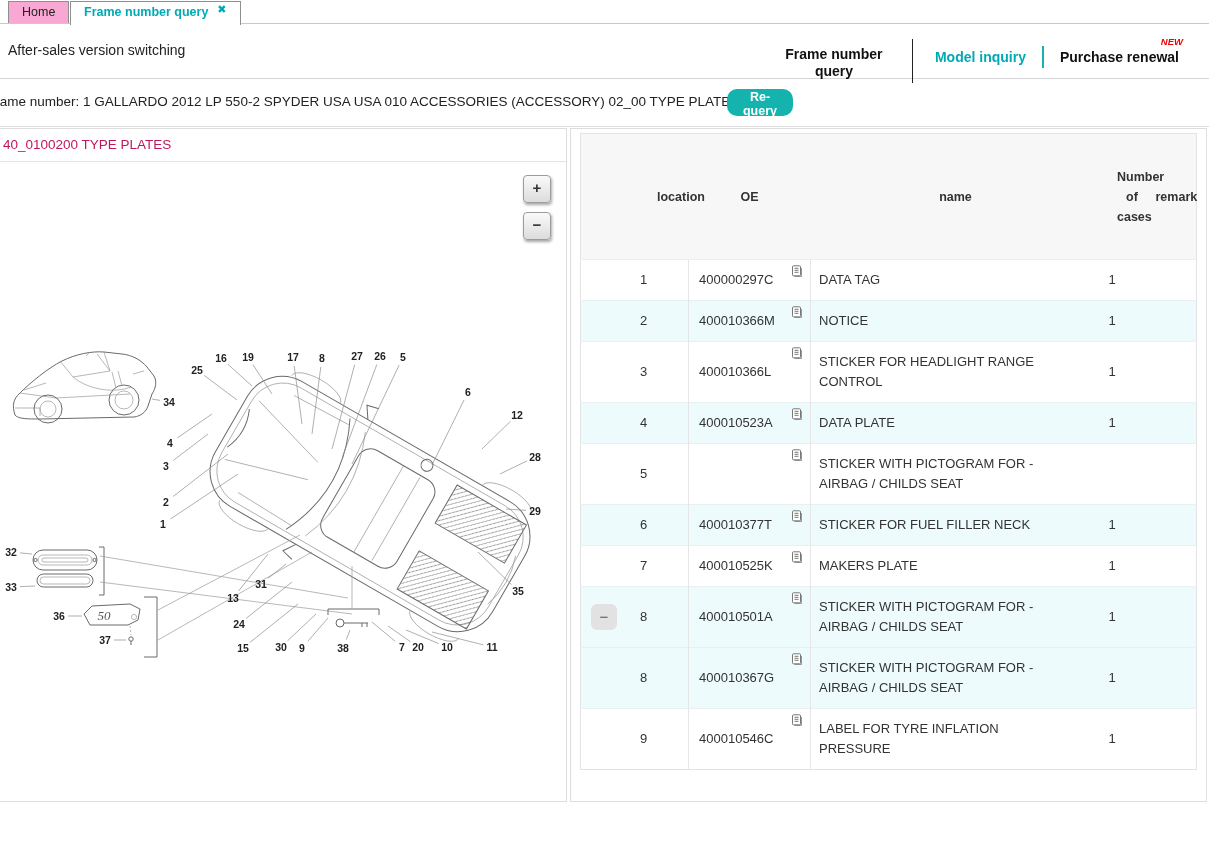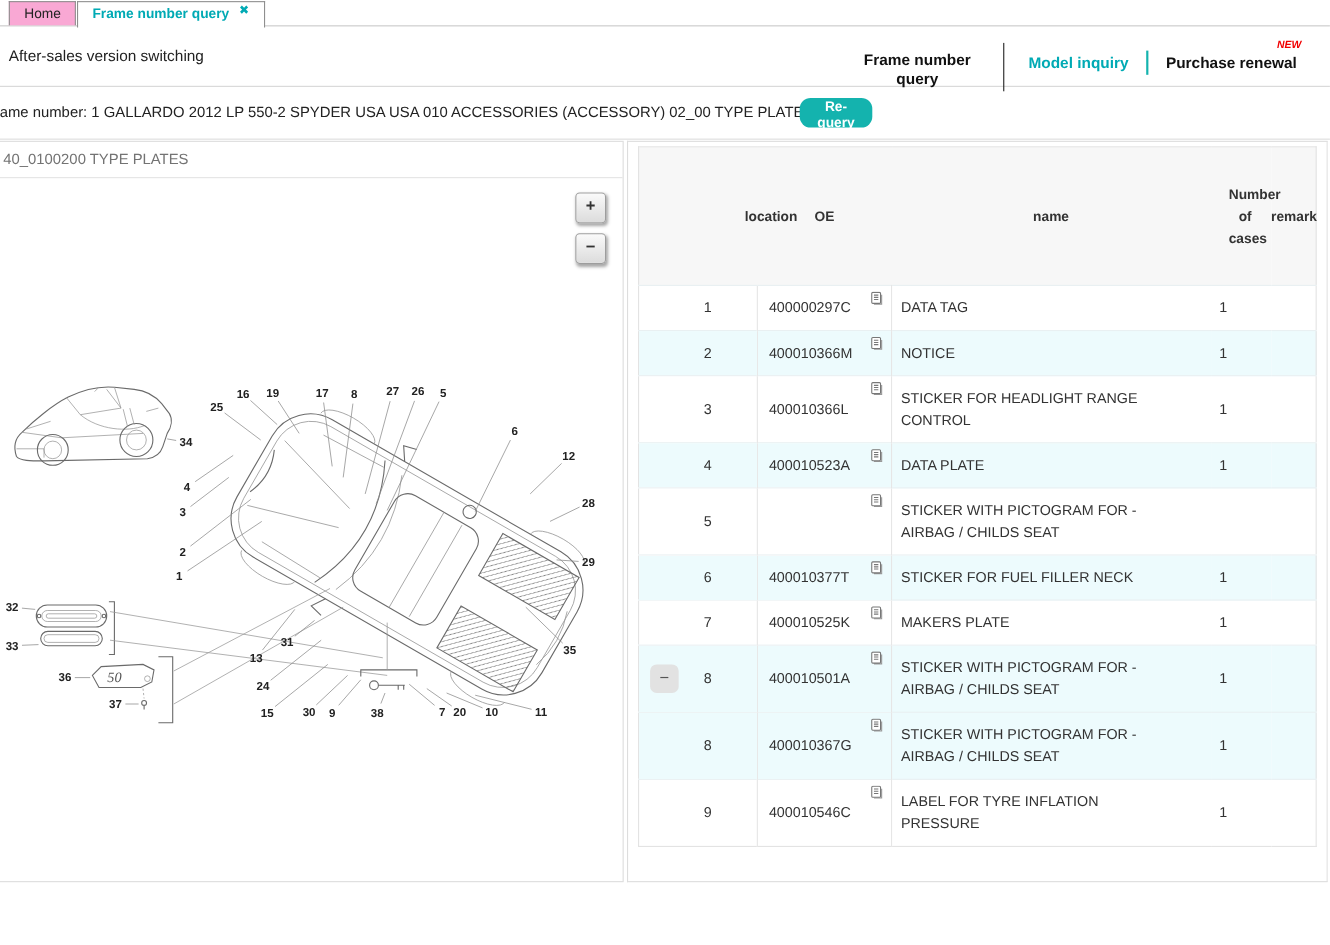--- a/index.html
+++ b/index.html
@@ -27,21 +27,21 @@
   .new-badge{position:absolute;top:-13px;right:-4px;color:#f10000;font-size:9.5px;font-style:italic;font-weight:bold;}
 
   
   .querybar{position:absolute;left:0;top:78px;width:100%;height:48px;border-bottom:1px solid #ddd;}
   .framenum{position:absolute;left:-13px;top:16px;font-size:13.5px;color:#222;white-space:nowrap;}
   .btn-teal{background:#14b3ae;color:#fff;font-weight:bold;font-size:12.5px;border:none;border-radius:4px;cursor:pointer;}
   .requery{position:absolute;left:727px;top:11px;width:66px;height:27px;border-radius:10px;}
 
   
   .left-panel{position:absolute;left:-1px;top:128px;width:566px;height:672px;border:1px solid #ddd;background:#fff;}
-  .lp-title{height:32px;line-height:32px;border-bottom:1px solid #e4e4e4;font-size:13.5px;color:#737373;padding-left:3px;}
+  .lp-title{height:32px;line-height:32px;border-bottom:1px solid #e4e4e4;font-size:13.5px;color:#be185d;padding-left:3px;}
   .zoombtn{position:absolute;right:15px;width:26px;height:26px;border:1px solid #9d9d9d;border-radius:4px;
            background:linear-gradient(#fafafa,#dcdcdc);box-shadow:1px 2px 3px rgba(0,0,0,.35);
            font-size:15px;font-weight:bold;color:#333;text-align:center;line-height:24px;cursor:pointer;}
   .zin{top:46px;} .zout{top:83px;}
   .diagram{position:absolute;left:0;top:33px;width:565px;height:638px;}
   .diagram svg{width:100%;height:100%;}
 
   
   .right-panel{position:absolute;left:570px;top:128px;width:635px;height:672px;border:1px solid #ddd;
                border-right:1px solid #e2e2e2;background:#fff;overflow:hidden;}
@@ -58,21 +58,21 @@
   tr.alt td{background:#edfbfd;}
   td.c-loc{text-align:center;position:relative;}
   td.c-loc .loc-num{padding-left:18px;}
   td.c-oe{position:relative;padding-left:10px;border-left:1px solid #e6e6e6;border-right:1px solid #e6e6e6;}
   td.c-name{padding-left:8px;}
   td.c-name span{display:inline-block;max-width:240px;}
   td.c-num{padding-left:8px;}
   .expander{position:absolute;left:10px;top:50%;margin-top:-13px;width:26px;height:26px;border-radius:6px;
             background:#e2e2e2;color:#555;font-size:15px;line-height:25px;text-align:center;cursor:pointer;}
   .doc-icon{position:absolute;right:7px;top:4px;cursor:pointer;}
-  th.h-loc .hwrap{width:46px;margin-left:96px;}
+  th.h-loc .hwrap{width:46px;margin-left:76px;}
   th.h-oe{padding-left:10px;}
   th.h-name{padding-left:8px;}
   th.h-num .hwrap{width:30px;margin-left:8px;line-height:20px;}
   th.h-rem{padding-left:2px;}
 
   
   .art{stroke:#6a6a6a;fill:none;stroke-width:1;}
   .art-light{stroke:#9a9a9a;fill:none;stroke-width:.7;}
   .callout-line{stroke:#8c8c8c;stroke-width:.7;}
   .callout-num{font-family:"Liberation Sans",sans-serif;font-size:10.5px;font-weight:bold;fill:#222;cursor:pointer;}

